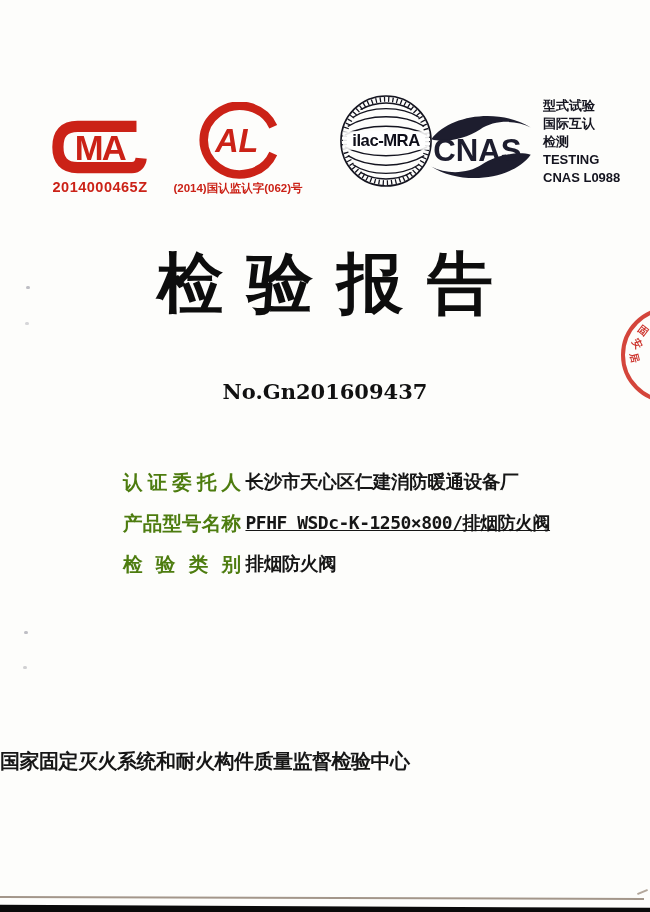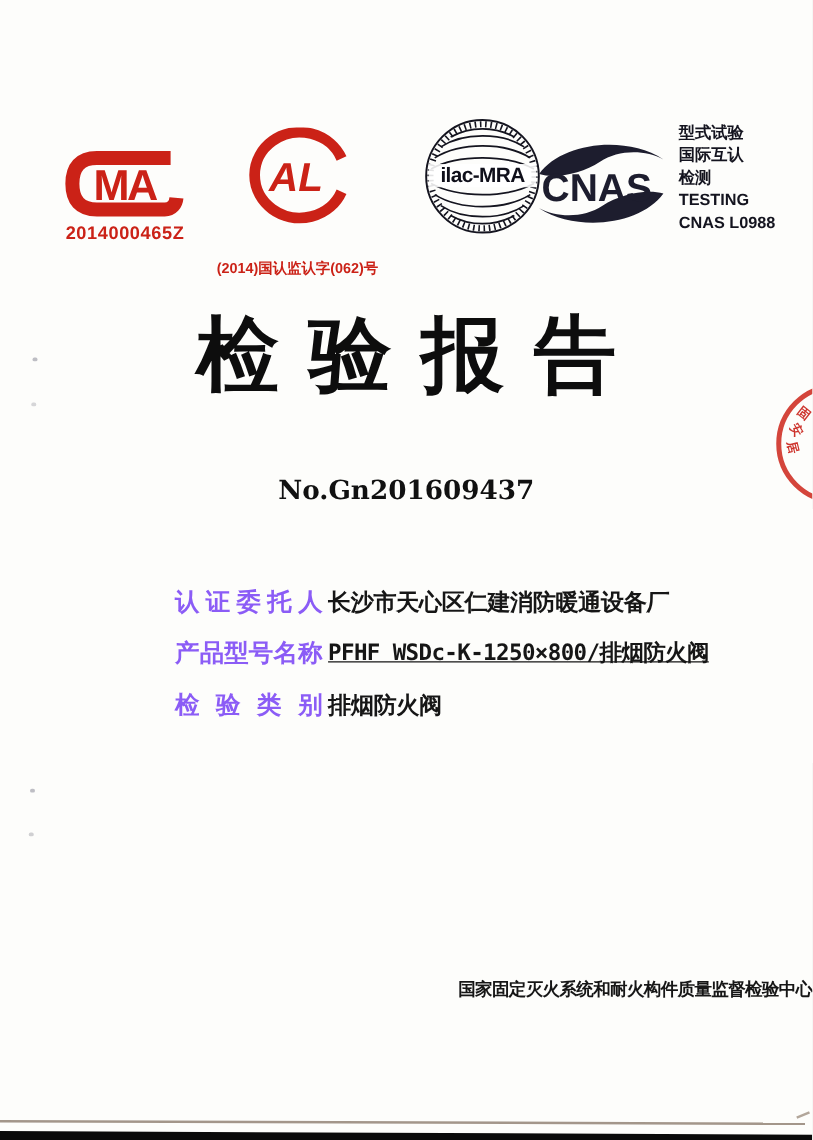--- a/index.html
+++ b/index.html
@@ -9,43 +9,43 @@
     background:#fdfdfb;
     font-family:"Liberation Sans",sans-serif;
     color:#1b1b1b;
   }
   
   .cma-svg{position:absolute;left:48px;top:118px;width:104px;height:58px;}
   .cma-no{position:absolute;left:40px;top:179px;width:120px;text-align:center;
     font-size:14.5px;font-weight:700;color:#cb2217;letter-spacing:0.5px;}
   .cal-svg{position:absolute;left:193px;top:102px;width:90px;height:80px;}
   .cal-no{position:absolute;left:160px;top:181px;width:156px;text-align:center;
-    font-size:11.5px;font-weight:700;color:#cb2217;margin-top:26px;}
+    font-size:11.5px;font-weight:700;color:#cb2217;}
   .ilac-svg{position:absolute;left:337px;top:92px;width:98px;height:98px;}
   .cnas-svg{position:absolute;left:424px;top:108px;width:114px;height:78px;}
   .cnas-lines{position:absolute;left:543px;top:97px;line-height:18px;
     font-size:13px;font-weight:700;color:#14141f;}
   
   .title{position:absolute;top:239px;left:0;width:100%;text-align:center;
     font-size:66px;font-weight:900;letter-spacing:24px;text-indent:24px;
     color:#0d0d0d;white-space:nowrap;}
   .report-no{position:absolute;top:379px;left:0;width:100%;text-align:center;
     font-family:"DejaVu Serif",serif;font-weight:700;font-size:21px;color:#111;}
   
   .fields{position:absolute;left:123px;top:469px;}
   .frow{margin-bottom:15px;height:26px;white-space:nowrap;line-height:26px;}
   .flabel{display:inline-block;vertical-align:top;width:118px;
     text-align:justify;text-align-last:justify;-moz-text-align-last:justify;
-    font-weight:700;font-size:19.5px;color:#8b5cf6;margin-left:17px;}
+    font-weight:700;font-size:19.5px;color:#4d7c0f;}
   .fvalue{display:inline-block;vertical-align:top;
     font-weight:700;font-size:18.5px;color:#161616;letter-spacing:-0.3px;}
   .mono{font-family:"DejaVu Sans Mono",monospace;font-size:18px;letter-spacing:-0.5px;text-decoration:underline;}
   
-  .issuer{position:absolute;top:783px;left:0;width:100%;text-align:right;
-    font-size:14px;font-weight:700;letter-spacing:-0.5px;color:#161616;}
+  .issuer{position:absolute;top:748px;left:0;width:100%;text-align:left;
+    font-size:20px;font-weight:700;letter-spacing:-0.5px;color:#161616;}
   
   .stamp{position:absolute;left:621px;top:307px;width:96px;height:96px;
     border:4px solid rgba(205,36,25,0.85);border-radius:50%;box-sizing:border-box;}
   .stamp span{position:absolute;font-size:10px;font-weight:700;color:rgba(200,30,22,0.9);}
   .stamp .s1{left:13px;top:13px;transform:rotate(38deg);}
   .stamp .s2{left:7px;top:26px;transform:rotate(58deg);}
   .stamp .s3{left:4px;top:40px;transform:rotate(76deg);}
   
   .speck{position:absolute;width:4px;height:3px;border-radius:2px;
     background:#8b8b97;opacity:0.55;}

